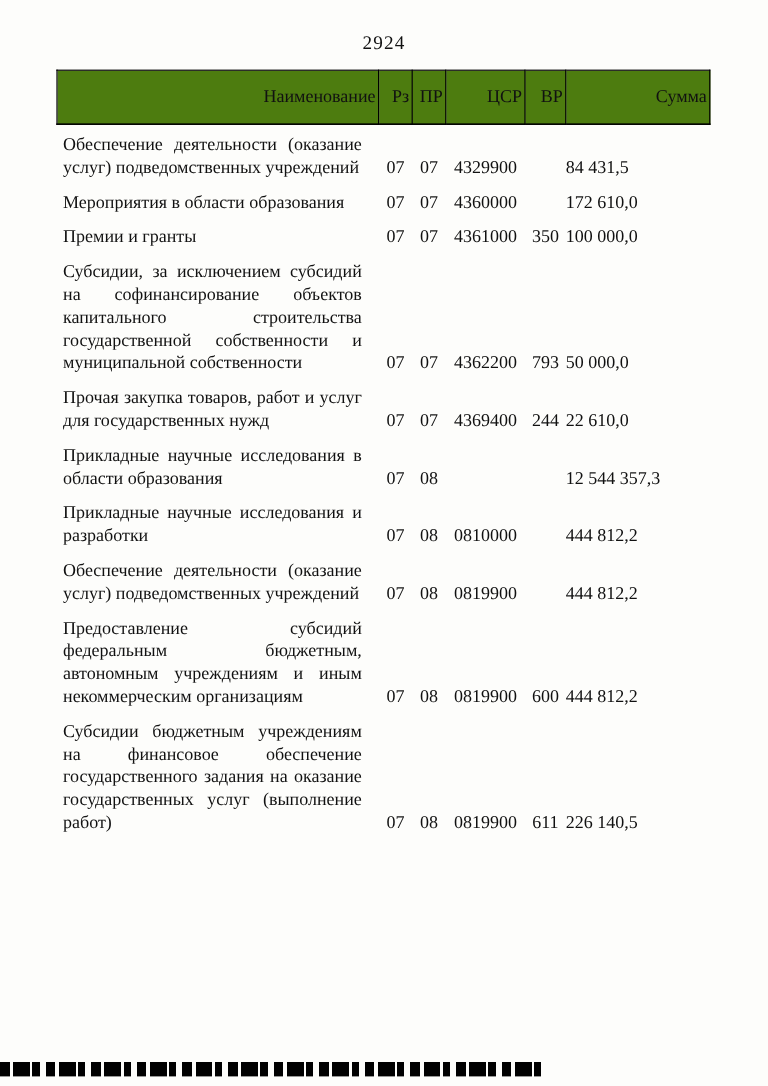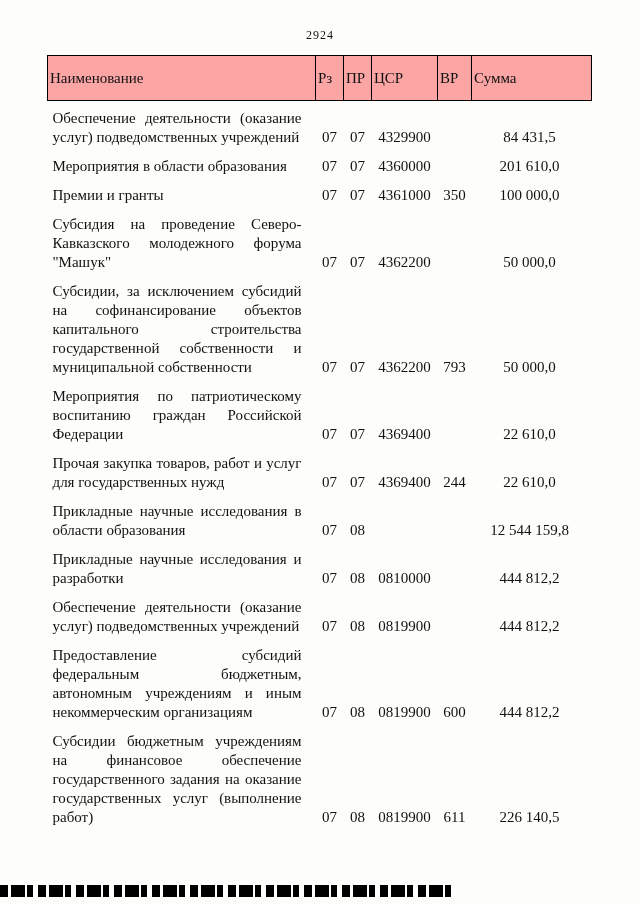--- a/index.html
+++ b/index.html
@@ -7,58 +7,58 @@
   body {
     background: #fdfdfb;
     font-family: "Liberation Serif", "DejaVu Serif", serif;
     color: #111;
     position: relative;
     overflow: hidden;
   }
   .page-number {
     text-align: center;
     padding-top: 28px;
-    font-size: 12px;
+    font-size: 16px;
     letter-spacing: 1px;
   }
   table.budget {
     border-collapse: collapse;
     margin: 12px 0 0 47px;
     width: 544px;
     table-layout: fixed;
   }
   col.c-name { width: 268px; }
   col.c-rz   { width: 28px; }
   col.c-pr   { width: 28px; }
   col.c-csr  { width: 66px; }
   col.c-vr   { width: 34px; }
   col.c-sum  { width: 120px; }
   thead th {
     border: 1px solid #000;
     font-weight: normal;
     font-size: 15px;
-    text-align: left;
+    text-align: right;
     vertical-align: middle;
     height: 45px;
     padding: 2px;
-    background: #fca5a5;
+    background: #4d7c0f;
   }
   tbody td {
     font-size: 15px;
     line-height: 19px;
     vertical-align: bottom;
     padding: 8px 0 2px 0;
   }
   td.td-name {
     text-align: justify;
     padding-left: 5px;
     padding-right: 14px;
   }
   td.td-code { text-align: center; }
-  td.td-sum  { text-align: center; padding-right: 4px; white-space: nowrap; }
+  td.td-sum  { text-align: left; padding-right: 4px; white-space: nowrap; }
   .scan-strip {
     position: absolute;
     left: 0;
     bottom: 8px;
     height: 12px;
     width: 452px;
     background: repeating-linear-gradient(90deg,
       #000 0 8px, #fdfdfb 8px 11px,
       #000 11px 25px, #fdfdfb 25px 27px,
       #000 27px 33px, #fdfdfb 33px 38px);
@@ -96,69 +96,53 @@
         <td class="td-code">4329900</td>
         <td class="td-code"></td>
         <td class="td-sum">84 431,5</td>
       </tr>
       <tr>
         <td class="td-name">Мероприятия в области образования</td>
         <td class="td-code">07</td>
         <td class="td-code">07</td>
         <td class="td-code">4360000</td>
         <td class="td-code"></td>
-        <td class="td-sum">201 610,0</td>
+        <td class="td-sum">172 610,0</td>
       </tr>
       <tr>
         <td class="td-name">Премии и гранты</td>
         <td class="td-code">07</td>
         <td class="td-code">07</td>
         <td class="td-code">4361000</td>
         <td class="td-code">350</td>
         <td class="td-sum">100 000,0</td>
       </tr>
       <tr>
-        <td class="td-name">Субсидия на проведение Северо-Кавказского молодежного форума "Машук"</td>
-        <td class="td-code">07</td>
-        <td class="td-code">07</td>
-        <td class="td-code">4362200</td>
-        <td class="td-code"></td>
-        <td class="td-sum">50 000,0</td>
-      </tr>
-      <tr>
         <td class="td-name">Субсидии, за исключением субсидий на софинансирование объектов капитального строительства государственной собственности и муниципальной собственности</td>
         <td class="td-code">07</td>
         <td class="td-code">07</td>
         <td class="td-code">4362200</td>
         <td class="td-code">793</td>
         <td class="td-sum">50 000,0</td>
-      </tr>
-      <tr>
-        <td class="td-name">Мероприятия по патриотическому воспитанию граждан Российской Федерации</td>
-        <td class="td-code">07</td>
-        <td class="td-code">07</td>
-        <td class="td-code">4369400</td>
-        <td class="td-code"></td>
-        <td class="td-sum">22 610,0</td>
       </tr>
       <tr>
         <td class="td-name">Прочая закупка товаров, работ и услуг для государственных нужд</td>
         <td class="td-code">07</td>
         <td class="td-code">07</td>
         <td class="td-code">4369400</td>
         <td class="td-code">244</td>
         <td class="td-sum">22 610,0</td>
       </tr>
       <tr>
         <td class="td-name">Прикладные научные исследования в области образования</td>
         <td class="td-code">07</td>
         <td class="td-code">08</td>
         <td class="td-code"></td>
         <td class="td-code"></td>
-        <td class="td-sum">12 544 159,8</td>
+        <td class="td-sum">12 544 357,3</td>
       </tr>
       <tr>
         <td class="td-name">Прикладные научные исследования и разработки</td>
         <td class="td-code">07</td>
         <td class="td-code">08</td>
         <td class="td-code">0810000</td>
         <td class="td-code"></td>
         <td class="td-sum">444 812,2</td>
       </tr>
       <tr>

